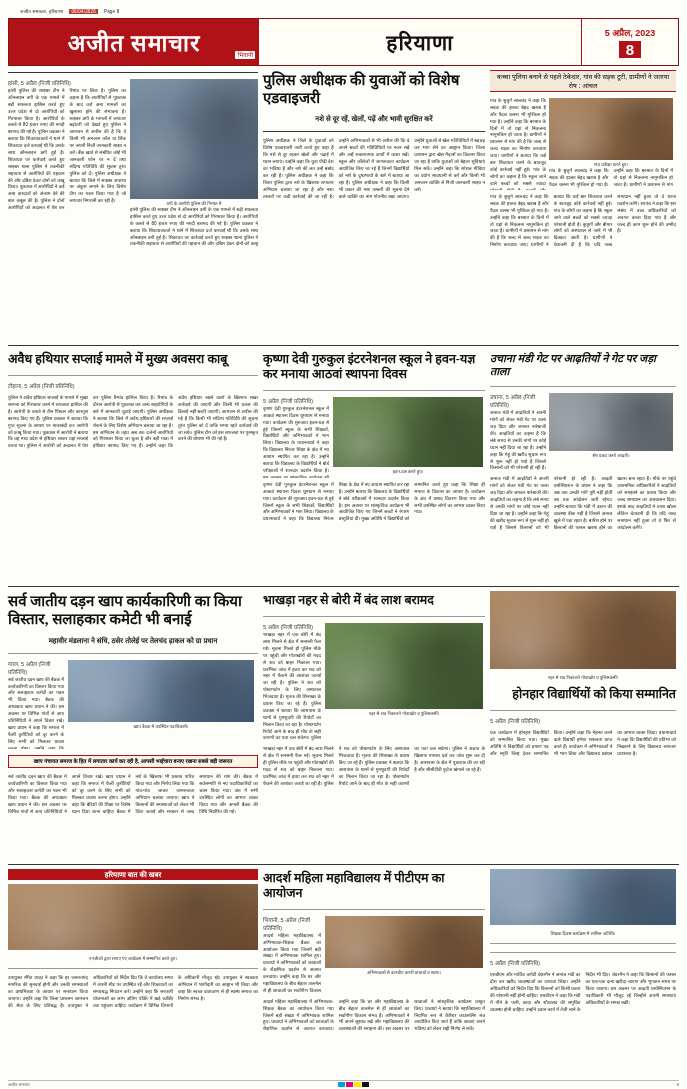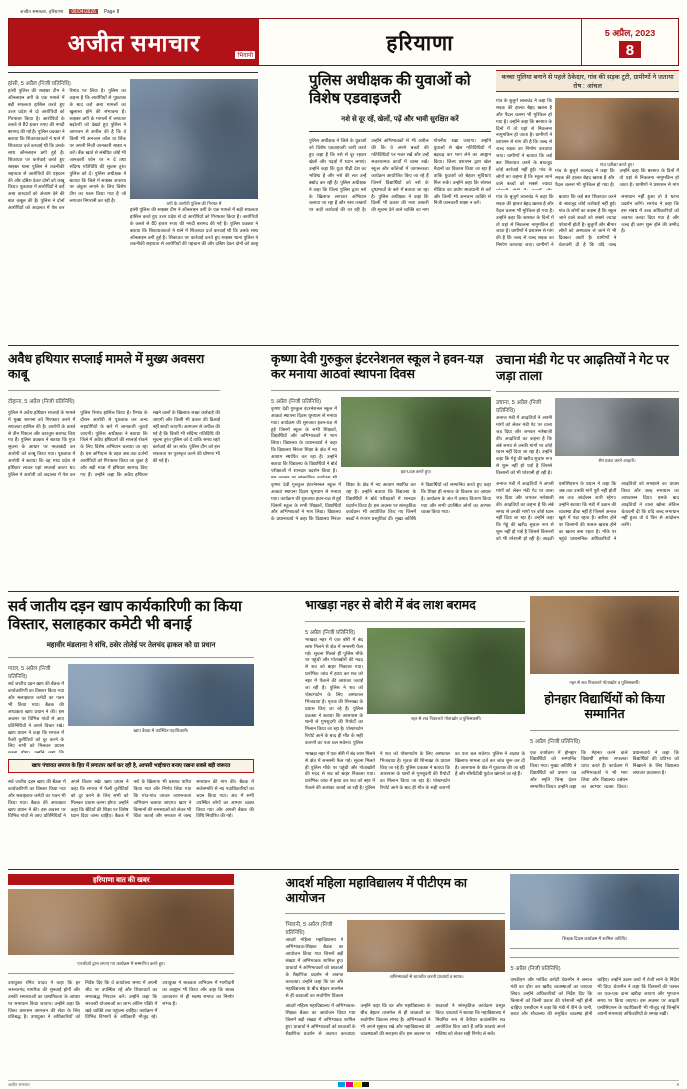--- a/index.html
+++ b/index.html
@@ -100,36 +100,36 @@
     line-height: 17px;
   }
   
   .cols {
     display: flex;
     gap: 5px;
     margin-top: 4px;
   }
   .col { display: flex; flex-direction: column; gap: 4px; }
   .c1 { width: 250px; }
-  .c2 { width: 222px; margin-left: 46px; }
+  .c2 { width: 222px; }
   .c3 { width: 186px; }
 
   .rule { border-top: 1px solid #333; height:0; margin: 2px 0; }
   .rule-thin { border-top: .5px solid #999; height:0; margin: 2px 0; }
 
   h2.hl {
     font-family: "Liberation Serif", serif;
     font-size: 15px;
     font-weight: bold;
     line-height: 1.18;
     margin: 2px 0 2px 0;
     color: #111;
   }
   h2.hl.sm { font-size: 12.5px; }
-  h2.hl.xs { font-size: 13px; }
+  h2.hl.xs { font-size: 11px; font-style: italic; }
   h2.hl.red { color: #b01218; }
   .kicker {
     font-size: 6.5px;
     color: #111;
     background: #f2e9d8;
     border-top: .5px solid #b01218;
     border-bottom: .5px solid #b01218;
     padding: 1px 2px;
     text-align: center;
     margin-bottom: 2px;
@@ -352,21 +352,21 @@
           <div class="photo green" style="height:86px;"></div>
           <div class="caption">नहर से शव निकालते गोताखोर व पुलिसकर्मी।</div>
         </div>
       </div>
       <div class="body c3col" style="height:80px;overflow:hidden;">भाखड़ा नहर में एक बोरी में बंद लाश मिलने से क्षेत्र में सनसनी फैल गई। सूचना मिलते ही पुलिस मौके पर पहुंची और गोताखोरों की मदद से शव को बाहर निकाला गया। प्रारंभिक जांच में हत्या कर शव को नहर में फेंकने की आशंका जताई जा रही है। पुलिस ने शव को पोस्टमार्टम के लिए अस्पताल भिजवाया है। मृतक की शिनाख्त के प्रयास किए जा रहे हैं। पुलिस प्रवक्ता ने बताया कि आसपास के थानों से गुमशुदगी की रिपोर्टों का मिलान किया जा रहा है। पोस्टमार्टम रिपोर्ट आने के बाद ही मौत के सही कारणों का पता चल सकेगा। पुलिस ने अज्ञात के खिलाफ मामला दर्ज कर जांच शुरू कर दी है। आसपास के क्षेत्र में पूछताछ की जा रही है और सीसीटीवी फुटेज खंगाले जा रहे हैं।</div>
     </div>
 
     <div class="col c3">
       <div class="photo warm" style="height:78px;"></div>
       <div class="caption">नहर से शव निकालते गोताखोर व पुलिसकर्मी।</div>
-      <h2 class="hl sm" style="text-align:center">होनहार विद्यार्थियों को किया सम्मानित</h2>
+      <h2 class="hl sm" style="text-align:right">होनहार विद्यार्थियों को किया सम्मानित</h2>
       <div class="rule-thin"></div>
       <div class="byline">5 अप्रैल (निजी प्रतिनिधि)</div>
       <div class="body c3col" style="height:86px;overflow:hidden;">एक कार्यक्रम में होनहार विद्यार्थियों को सम्मानित किया गया। मुख्य अतिथि ने विद्यार्थियों को प्रमाण पत्र और स्मृति चिन्ह देकर सम्मानित किया। उन्होंने कहा कि मेहनत करने वाले विद्यार्थी हमेशा सफलता प्राप्त करते हैं। कार्यक्रम में अभिभावकों ने भी भाग लिया और विद्यालय प्रबंधन का आभार व्यक्त किया। प्रधानाचार्य ने कहा कि विद्यार्थियों की प्रतिभा को निखारने के लिए विद्यालय लगातार प्रयासरत है।</div>
     </div>
   </div>
 
   <div class="rule"></div>
 
   <div class="cols">
 

